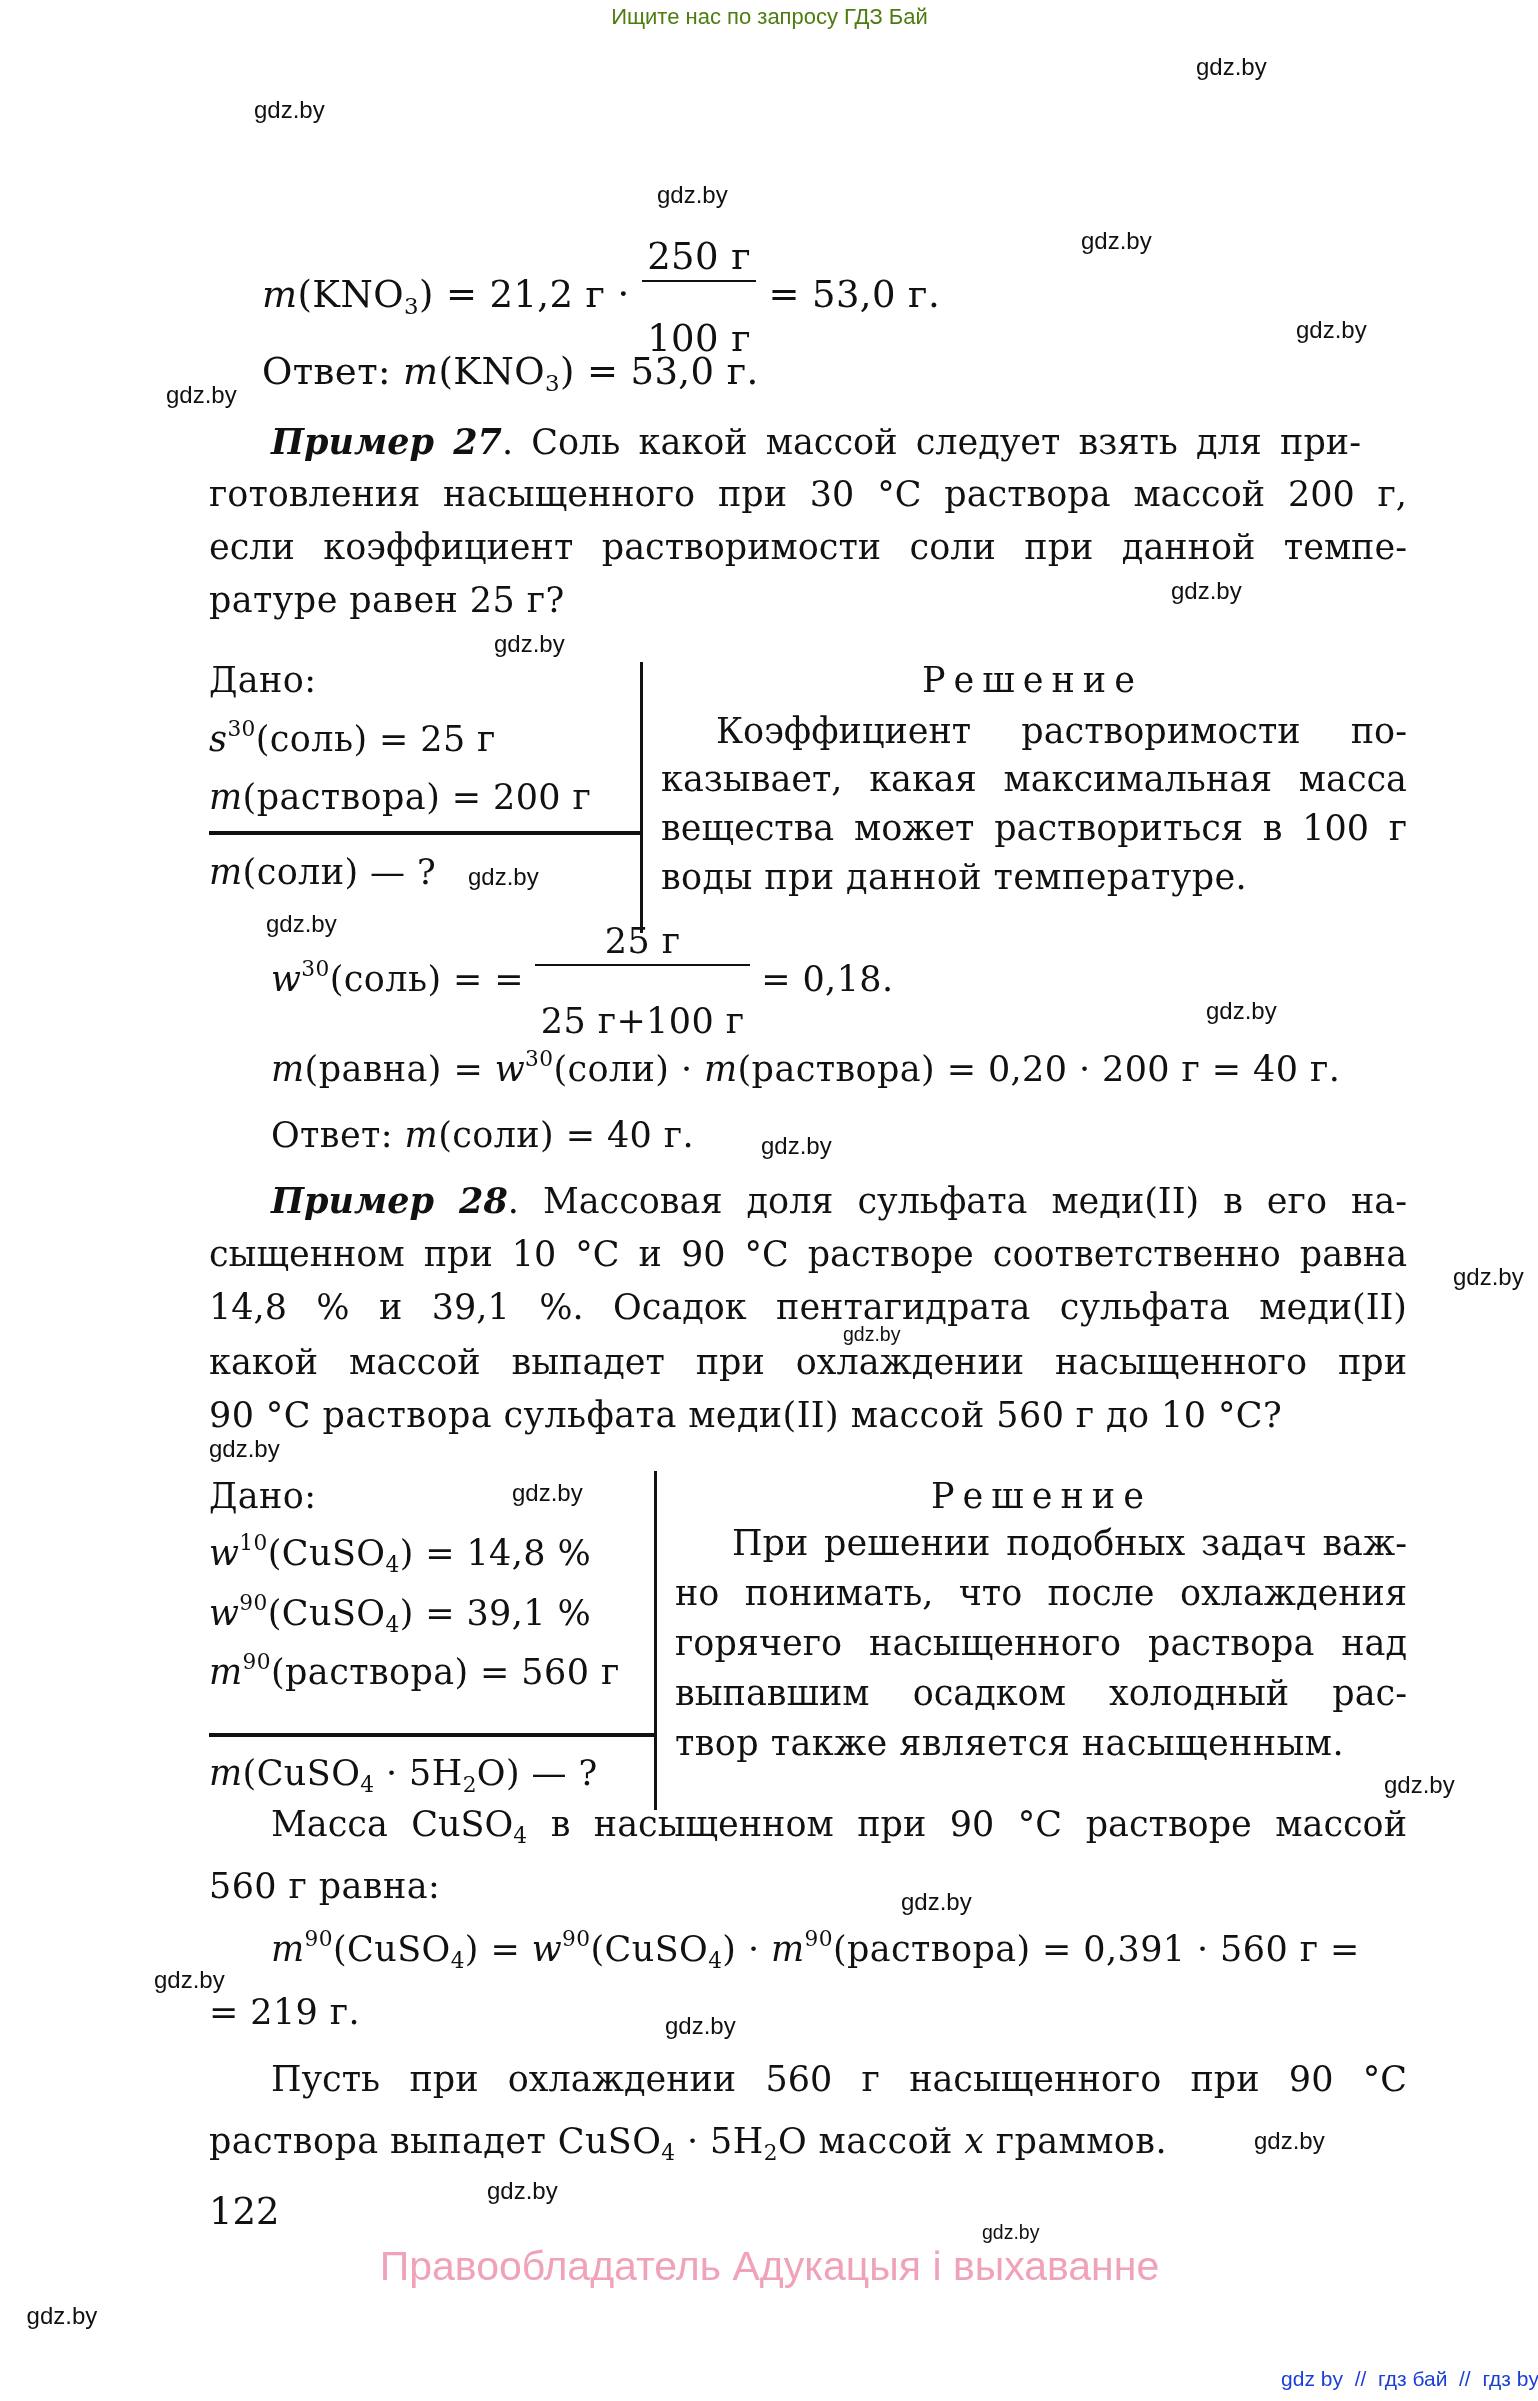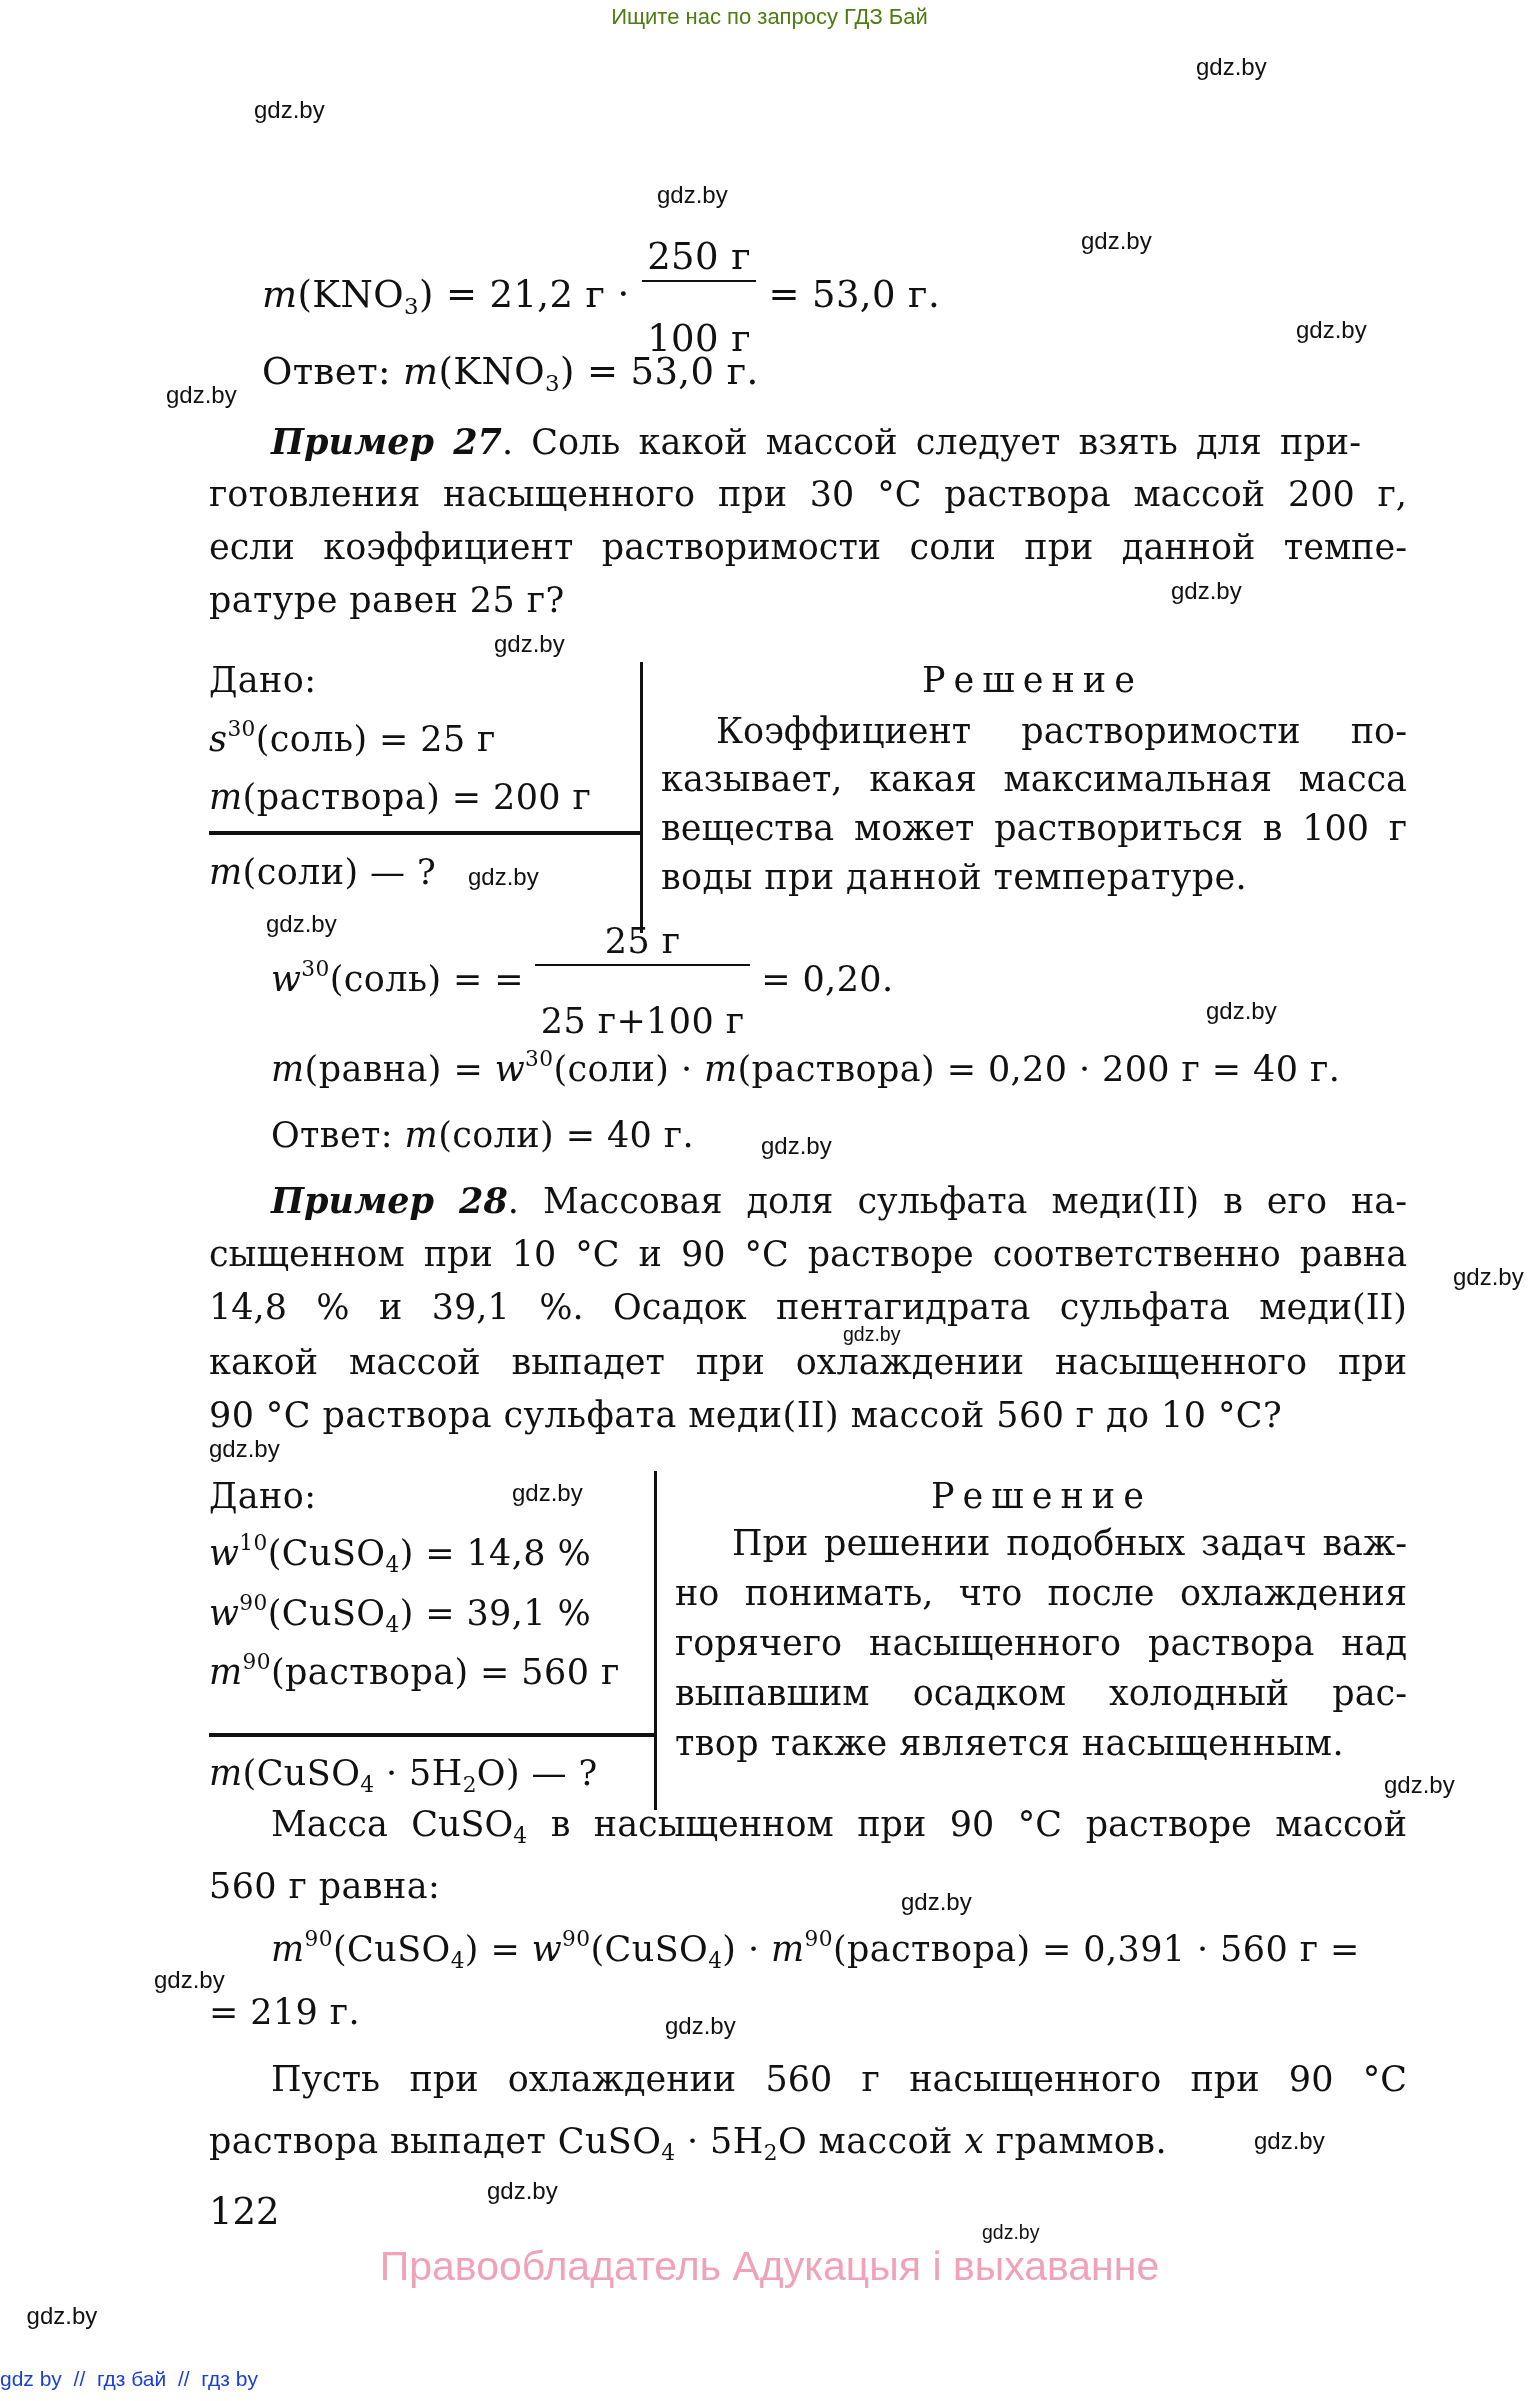--- a/index.html
+++ b/index.html
@@ -16,21 +16,21 @@
   sub { font-size: 0.62em; vertical-align: -0.3em; line-height: 0; }
   sup { font-size: 0.62em; vertical-align: 0.7em; line-height: 0; }
   .frac { display: inline-block; vertical-align: middle; text-align: center; }
   .frac .num { display: block; padding: 0 5.3px 5.3px; border-bottom: 2.7px solid #111; text-align: center; }
   .frac .den { display: block; padding: 5.3px 5.3px 0; margin-top: 32px; }
   .vline { position: absolute; width: 2.7px; background: #111; }
   .hline { position: absolute; height: 3.5px; background: #111; }
   .spaced { letter-spacing: 8px; }
   .footer-pink { position: absolute; left: 0; width: 1539px; top: 2243px; text-align: center;
         font-family: "Liberation Sans", "DejaVu Sans", sans-serif; font-size: 41px; color: #f0a3b8; }
-  .footer-links { position: absolute; left: 0; width: 1539px; top: 2367px; text-align: left;
+  .footer-links { position: absolute; left: 0; width: 1539px; top: 2367px; text-align: right;
         font-family: "Liberation Sans", "DejaVu Sans", sans-serif; font-size: 21px; color: #1a3fd6; }
   .footer-links span { cursor: pointer; }
   .page-num { position: absolute; font-size: 37px; }
 </style>
 </head>
 <body>
 
 <div class="top-banner">Ищите нас по запросу ГДЗ Бай</div>
 
 <div class="wm" style="left:1196px;top:53px">gdz.by</div>
@@ -86,21 +86,21 @@
 </div>
 <div class="vline" style="left:640px;top:662px;height:271px"></div>
 
 <div class="line spaced" style="left:922px;top:663px">Решение</div>
 <div class="just" style="left:716px;top:714px;width:691px">Коэффициент растворимости по-</div>
 <div class="just" style="left:661px;top:762px;width:746px">казывает, какая максимальная масса</div>
 <div class="just" style="left:661px;top:811px;width:746px">вещества может раствориться в 100 г</div>
 <div class="line" style="left:661px;top:860px">воды при данной температуре.</div>
 
 <div class="line" style="left:271px;top:924px">
-  <span class="it">w</span><sup>30</sup><span>(соль) = </span><span> = </span><span class="frac" style="min-width:204px"><span class="num">25 г</span><span class="den">25 г+100 г</span></span><span> = 0,20.</span>
+  <span class="it">w</span><sup>30</sup><span>(соль) = </span><span> = </span><span class="frac" style="min-width:204px"><span class="num">25 г</span><span class="den">25 г+100 г</span></span><span> = 0,18.</span>
 </div>
 
 <div class="line" style="left:271px;top:1052px">
   <span class="it">m</span><span>(равна) = </span><span class="it">w</span><sup>30</sup><span>(соли) · </span><span class="it">m</span><span>(раствора) = 0,20 · 200 г = 40 г.</span>
 </div>
 
 <div class="line" style="left:271px;top:1118px">
   <span>Ответ: </span><span class="it">m</span><span>(соли) = 40 г.</span>
 </div>
 

